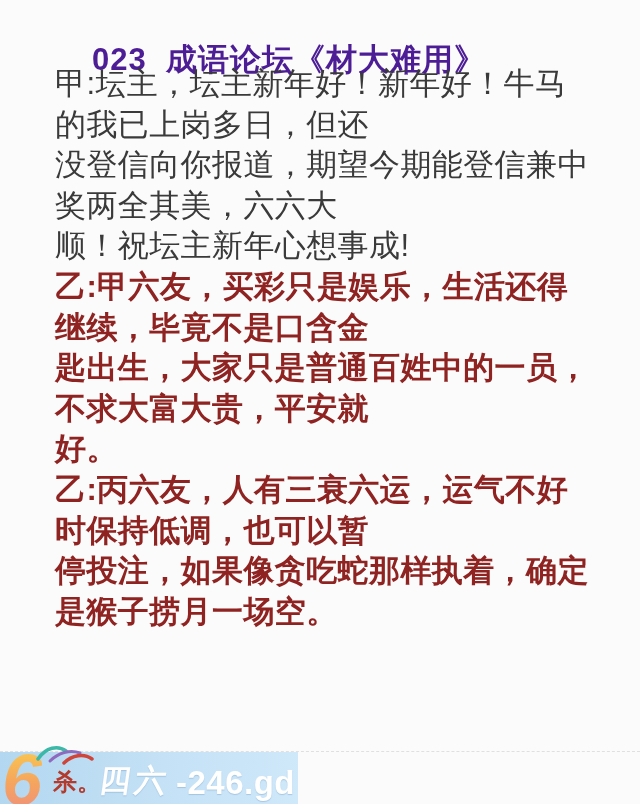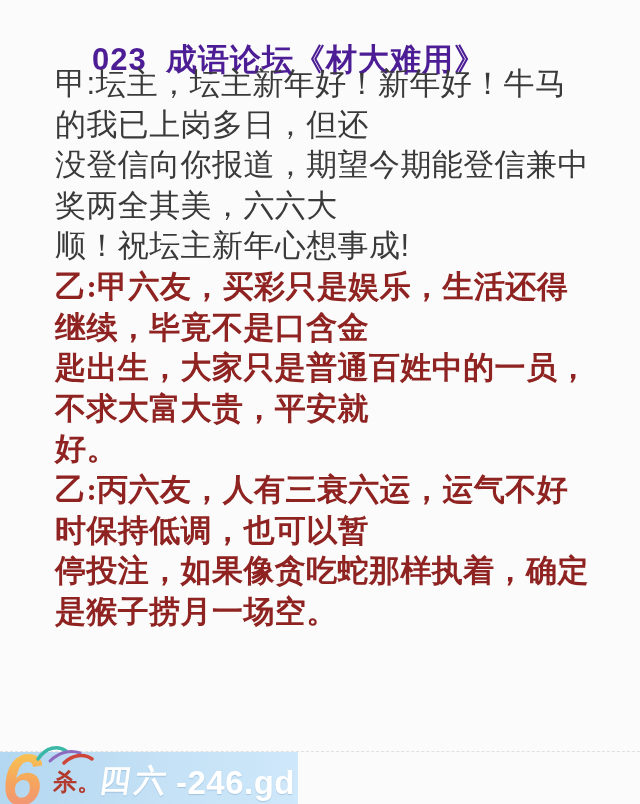--- a/index.html
+++ b/index.html
@@ -28,21 +28,20 @@
     margin:0;
     font-size:31px;
     line-height:40.6px;
     letter-spacing:0.4px;
     color:#3a3a3a;
     white-space:pre-line;
   }
   .para.em {
     color:#8f2321;
     font-weight:700;
-    font-family:Liberation Serif, serif;
   }
   .hairline {
     position:absolute;
     left:0; right:0; bottom:52px;
     border-top:1px dashed rgba(175,175,175,0.35);
   }
   .watermark {
     position:absolute;
     left:0; bottom:0;
     width:298px; height:52px;

